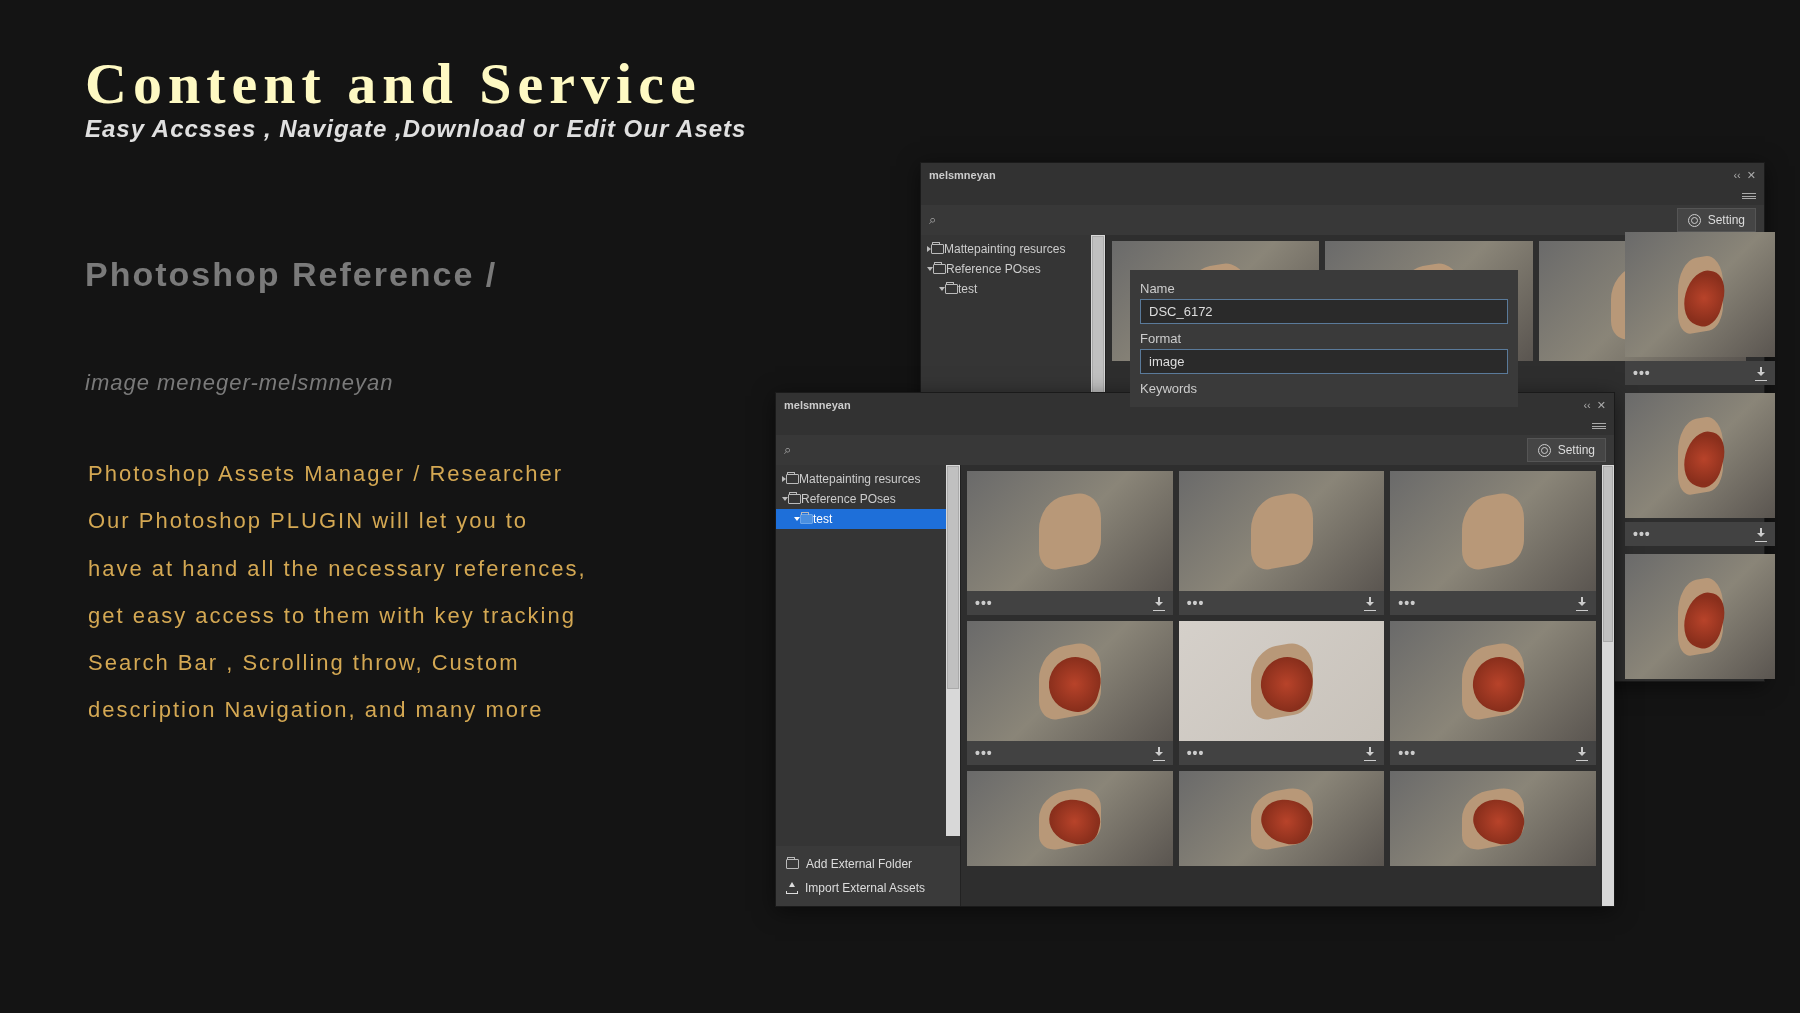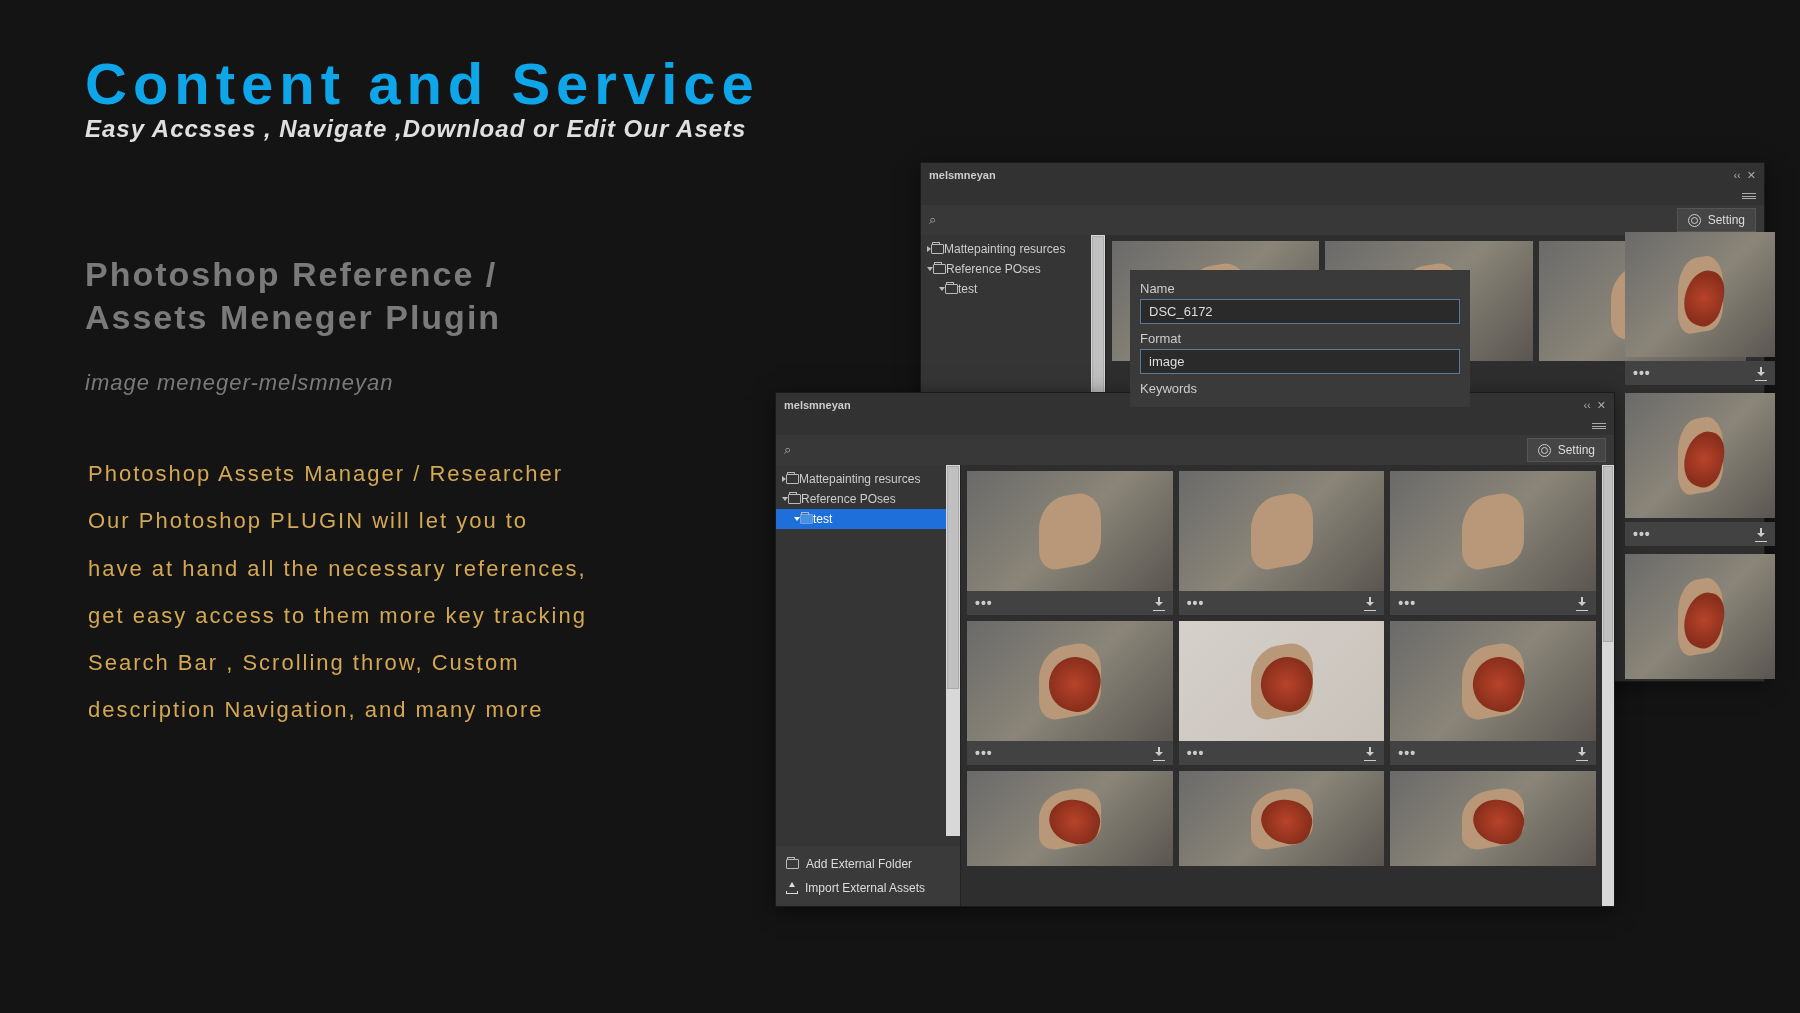--- a/index.html
+++ b/index.html
@@ -10,25 +10,25 @@
   font-family: Arial, sans-serif;
   overflow: hidden;
   position: relative;
 }
 
 
 .hero-title {
   position: absolute;
   left: 85px;
   top: 50px;
-  color: #0ea5e9;
+  color: #fef9c3;
   font-size: 58px;
   font-weight: 900;
   letter-spacing: 6px;
-  font-family: Liberation Sans, sans-serif;
+  font-family: Liberation Serif, serif;
 }
 .hero-subtitle {
   position: absolute;
   left: 85px;
   top: 115px;
   color: #e0e0e0;
   font-size: 24px;
   font-style: italic;
   font-weight: 600;
   letter-spacing: 1px;
@@ -282,21 +282,21 @@
   border-right: 4px solid transparent;
   border-top: 4px solid #ccc;
 }
 .dl-line { position: absolute; bottom: -2px; left: 0; right: 0; height: 1.5px; background: #ccc; }
 
 
 .prop-popup {
   position: absolute;
   left: 1130px;
   top: 270px;
-  width: 340px;
+  width: 388px;
   background: #3a3a3a;
   padding: 8px 10px;
   z-index: 5;
 }
 .prop-label { color: #ccc; font-size: 13px; padding: 3px 0; }
 .prop-input {
   width: 100%;
   background: #2a2a2a;
   border: 1px solid #5a7a9a;
   color: #ddd;
@@ -314,29 +314,28 @@
 
 </style>
 </head>
 <body>
 
 <div class="hero-title">Content and Service</div>
 <div class="hero-subtitle">Easy Accsses , Navigate ,Download or Edit Our Asets</div>
 
 <div class="section-title">
   <span>Photoshop Reference /</span><br>
-  <span>Assets Meneger Plugin</span>
 </div>
 <div class="section-sub">image meneger-melsmneyan</div>
 
 <div class="body-text">
   <span>Photoshop Assets Manager / Researcher</span><br>
   <span>Our  Photoshop </span><span class="plugin-word">PLUGIN</span><span> will let you to</span><br>
   <span>have at hand all the necessary references,</span><br>
-  <span>get easy access to them more key tracking</span><br>
+  <span>get easy access to them with key tracking</span><br>
   <span>Search Bar , Scrolling throw, Custom</span><br>
   <span>description Navigation, and many more</span>
 </div>
 
 <div class="panel panel-back">
   <div class="panel-titlebar">
     <span class="panel-title-text">melsmneyan</span>
     <div class="window-controls">
       <span class="window-ctrl">‹‹</span>
       <span class="window-ctrl">✕</span>

